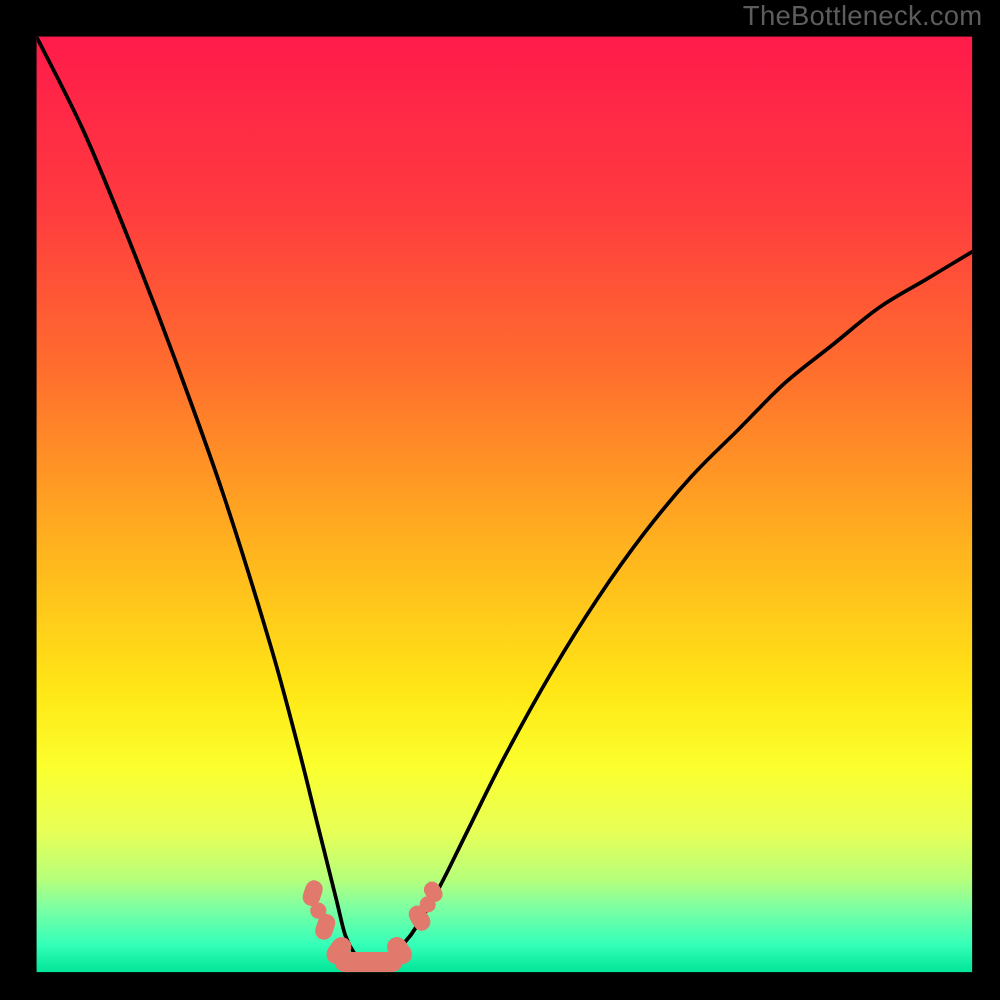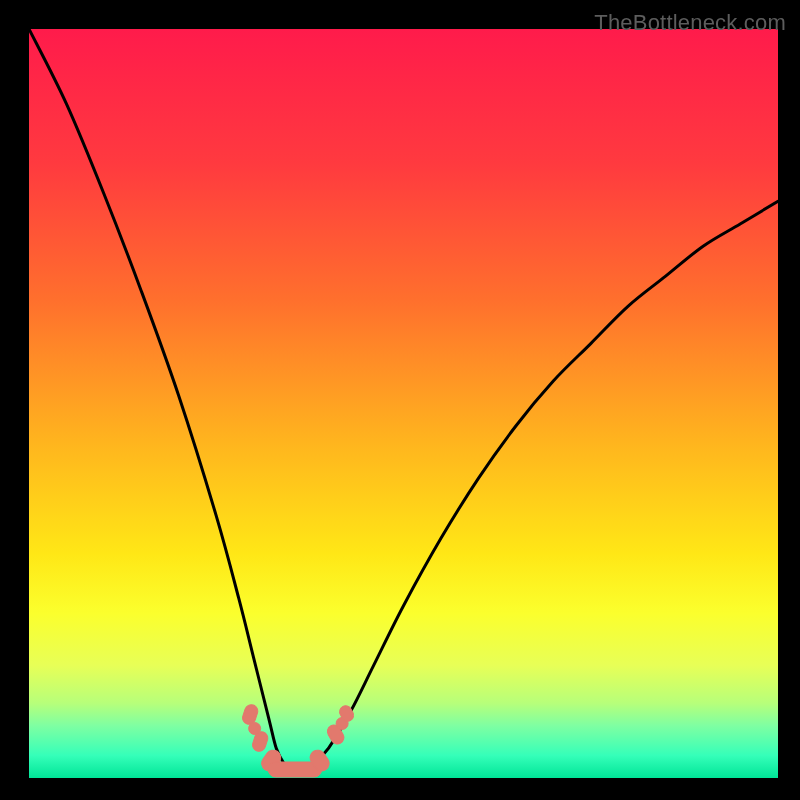--- a/index.html
+++ b/index.html
@@ -12,21 +12,21 @@
     font-family: Arial, Helvetica, sans-serif;
   }
   .frame {
     width: 800px;
     height: 800px;
     background: #000;
     position: relative;
   }
   .watermark {
     position: absolute;
-    top: 10px;
+    top: 0;
     right: 14px;
     color: #5d5d5d;
     font-size: 22px;
     font-weight: 500;
     letter-spacing: 0.2px;
     z-index: 20;
     user-select: none;
   }
   .plot {
     position: absolute;

